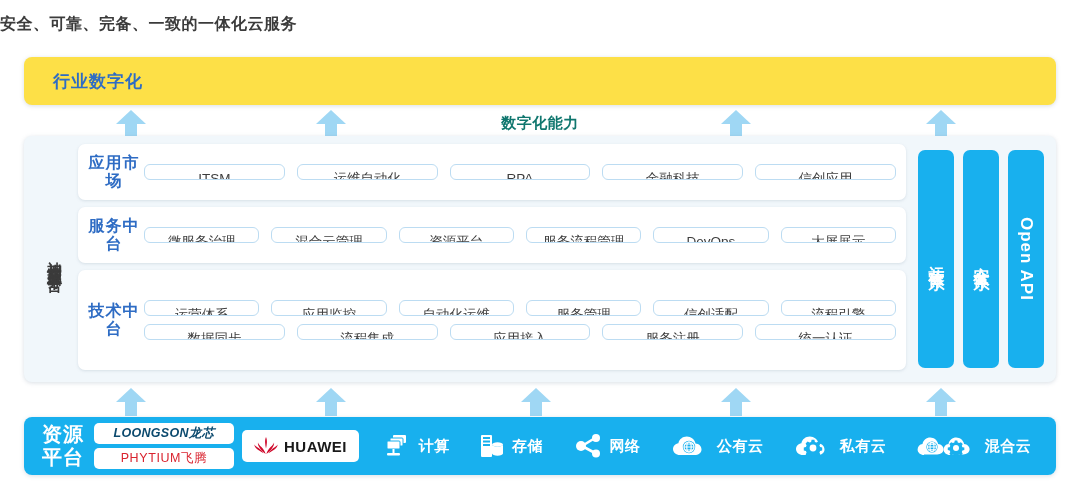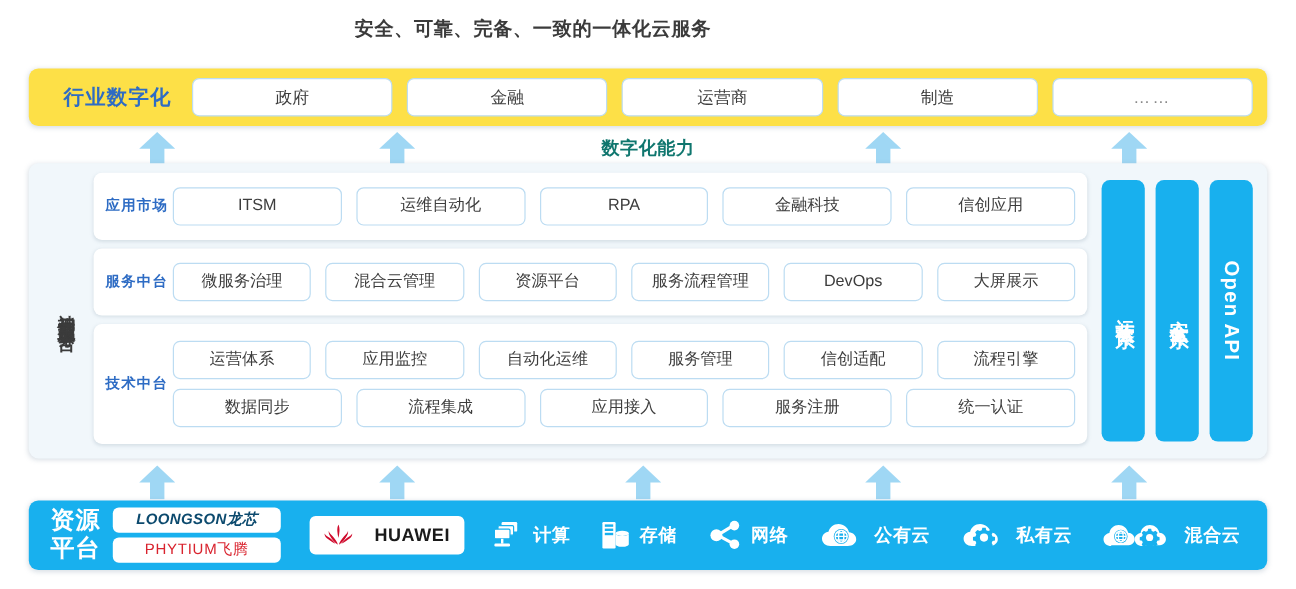--- a/index.html
+++ b/index.html
@@ -7,21 +7,20 @@
     width: 1080px; height: 491px;
     background: #ffffff;
     font-family: "Liberation Sans", "DejaVu Sans", sans-serif;
     overflow: hidden;
   }
   .page { position: relative; width: 1080px; height: 491px; }
 
   
   .title {
     position: absolute; top: 14px; left: 0; width: 888px;
-    text-align: center;
     font-size: 16px; font-weight: bold; color: #3b3b3b;
     letter-spacing: .5px;
   }
 
   
   .shell {
     position: absolute;
     background: #fde047;
     border-radius: 8px;
     box-shadow: 0 1px 4px rgba(120,140,160,.28);
@@ -91,26 +90,26 @@
   .tier {
     background: #ffffff; border-radius: 7px;
     box-shadow: 0 1px 3px rgba(120,140,160,.22);
     display: flex; align-items: center; padding: 6px 10px 6px 6px;
   }
   .tier.t1 { height: 56px; }
   .tier.t2 { height: 56px; }
   .tier.t3 { height: 100px; }
   .tier-label {
     flex: 0 0 auto; width: 60px; text-align: center;
-    font-size: 12px; font-weight: bold; color: #2e6cc4;
+    font-size: 16px; font-weight: bold; color: #2e6cc4;
     line-height: 1.12; letter-spacing: 1px;
   }
   .tier-rows { flex: 1 1 auto; display: flex; flex-direction: column; gap: 8px; }
   .tier-row { display: flex; gap: 12px; }
-  .tier-row .pill { height: 32px; line-height: 28px; font-size: 13.5px; }
+  .tier-row .pill { height: 16px; line-height: 28px; font-size: 13.5px; }
 
   
   .vbars {
     flex: 0 0 auto; width: 140px;
     display: flex; gap: 9px; align-items: stretch;
     padding: 6px 4px 6px 10px;
   }
   .vbar {
     flex: 1 1 0; background: #18b0ee; border-radius: 7px;
     display: flex; align-items: center; justify-content: center;
@@ -134,46 +133,39 @@
   .chip-stack { flex: 0 0 auto; display: flex; flex-direction: column; gap: 4px; margin-right: 8px; }
   .chip {
     background: #ffffff; border-radius: 5px; height: 21px;
     display: flex; align-items: center; justify-content: center;
     padding: 0 8px; min-width: 140px;
   }
   .chip-loongson { font-size: 12.5px; font-weight: bold; font-style: italic; color: #0c4a6e; letter-spacing: .3px; }
   .chip-phytium { font-size: 12.5px; color: #d9232e; letter-spacing: .6px; }
   .chip-huawei {
     background: #ffffff; border-radius: 5px; height: 32px;
-    display: flex; align-items: center; justify-content: center; gap: 18px;
-    padding: 0 12px; margin-right: 10px; margin-left: 16px;
+    display: flex; align-items: center; justify-content: center; gap: 6px;
+    padding: 0 12px; margin-right: 10px;
   }
   .huawei-text { font-size: 15px; font-weight: bold; color: #1a1a1a; letter-spacing: .5px; }
 
   .res-items { flex: 1 1 auto; display: flex; align-items: center; justify-content: space-around; }
   .res-item { display: flex; align-items: center; gap: 7px; }
   .res-item .txt { color: #ffffff; font-size: 15px; font-weight: bold; letter-spacing: .5px; }
   .ico { display: block; }
 </style>
 </head>
 <body>
 
 <div class="page">
 
   <div class="title">安全、可靠、完备、一致的一体化云服务</div>
 
   <div class="shell industry">
     <div class="industry-label">行业数字化</div>
-    <div class="industry-items">
-      <div class="pill">政府</div>
-      <div class="pill">金融</div>
-      <div class="pill">运营商</div>
-      <div class="pill">制造</div>
-      <div class="pill dots">……</div>
-    </div>
   </div>
 
   <div class="arrow-band top">
     <div class="arrow" style="left:116px"></div>
     <div class="arrow" style="left:316px"></div>
     <div class="arrow" style="left:721px"></div>
     <div class="arrow" style="left:926px"></div>
   </div>
   <div class="capability-label">数字化能力</div>
 

